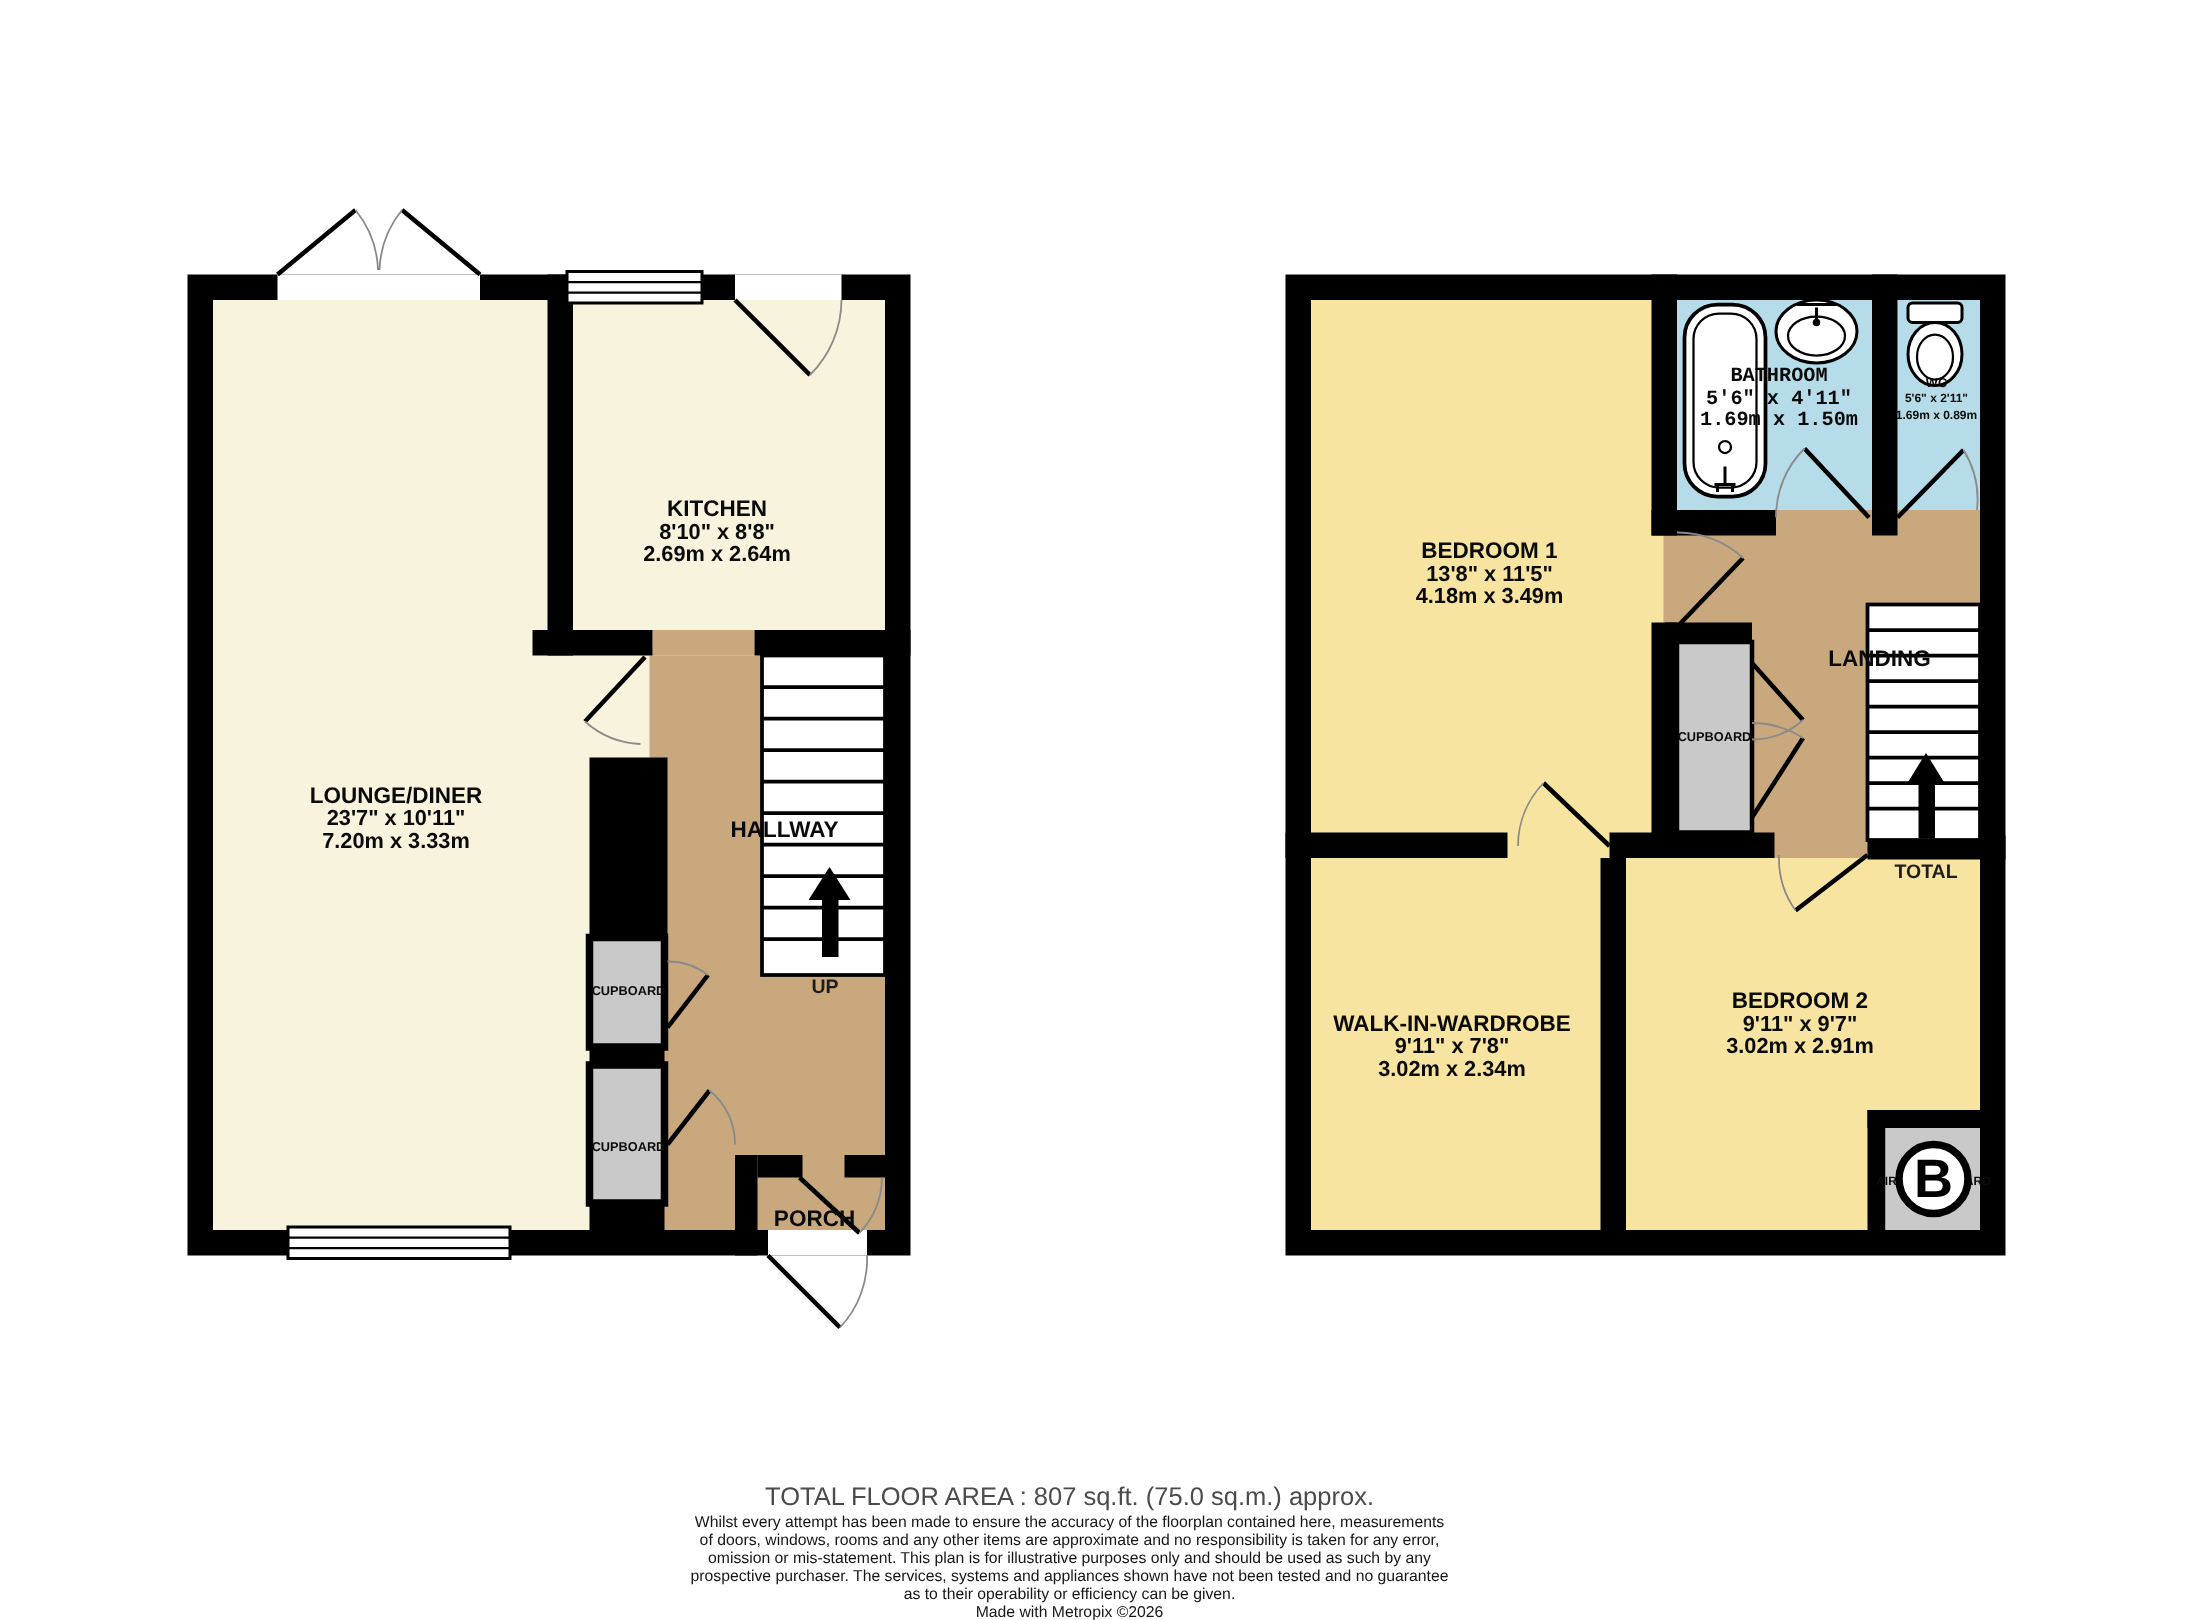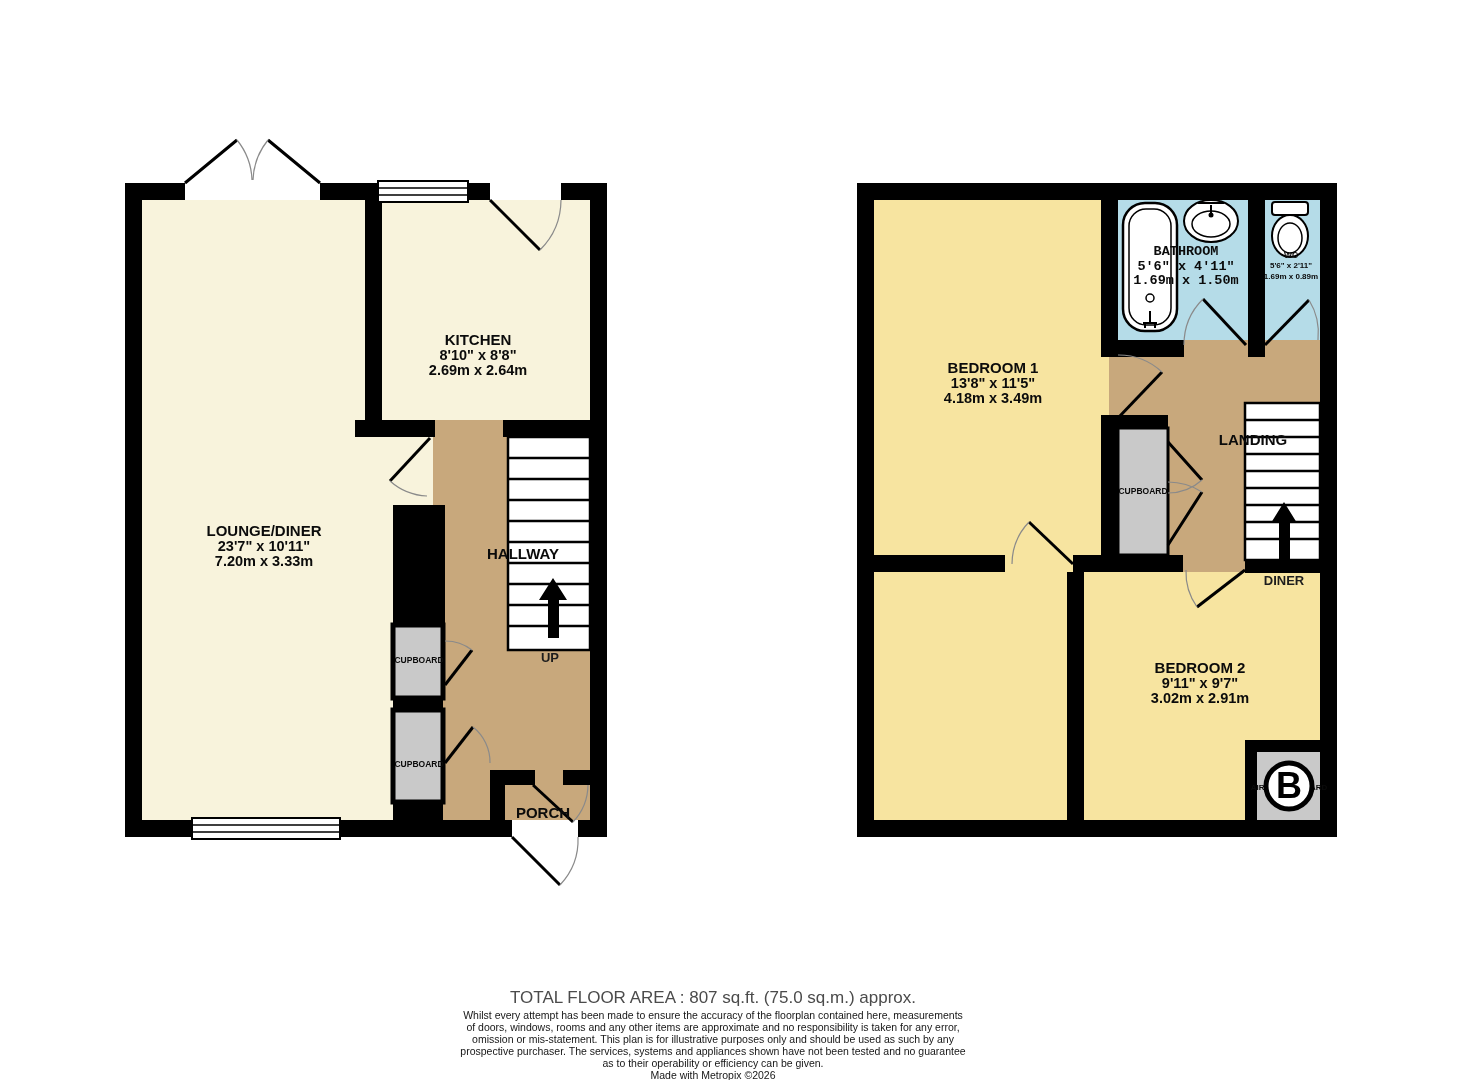--- a/index.html
+++ b/index.html
@@ -176,21 +176,26 @@
   </div>
   <div class="lbl wc" style="left:1291px;top:250px;">
     <div class="rn">WC</div>
     <div class="rd">5'6"  x 2'11"</div>
     <div class="rd">1.69m  x 0.89m</div>
   </div>
   <div class="lbl" style="left:1253px;top:432px;">
     <div class="rn">LANDING</div>
   </div>
   <div class="lbl tiny" style="left:1143px;top:487px;">CUPBOARD</div>
-  <div class="lbl dir" style="left:1284px;top:574px;">DINER</div>
+  <div class="lbl dir" style="left:1284px;top:574px;">TOTAL</div>
+  <div class="lbl" style="left:968px;top:675px;">
+    <div class="rn">WALK-IN-WARDROBE</div>
+    <div class="rd">9'11"  x 7'8"</div>
+    <div class="rd">3.02m  x 2.34m</div>
+  </div>
   <div class="lbl" style="left:1200px;top:660px;">
     <div class="rn">BEDROOM 2</div>
     <div class="rd">9'11"  x 9'7"</div>
     <div class="rd">3.02m  x 2.91m</div>
   </div>
 
   <div class="lbl footer-total" style="left:713px;top:990px;">TOTAL FLOOR AREA : 807 sq.ft. (75.0 sq.m.) approx.</div>
   <div class="lbl" style="left:713px;top:1009px;">
     <div class="footer-disc">Whilst every attempt has been made to ensure the accuracy of the floorplan contained here, measurements
 of doors, windows, rooms and any other items are approximate and no responsibility is taken for any error,

